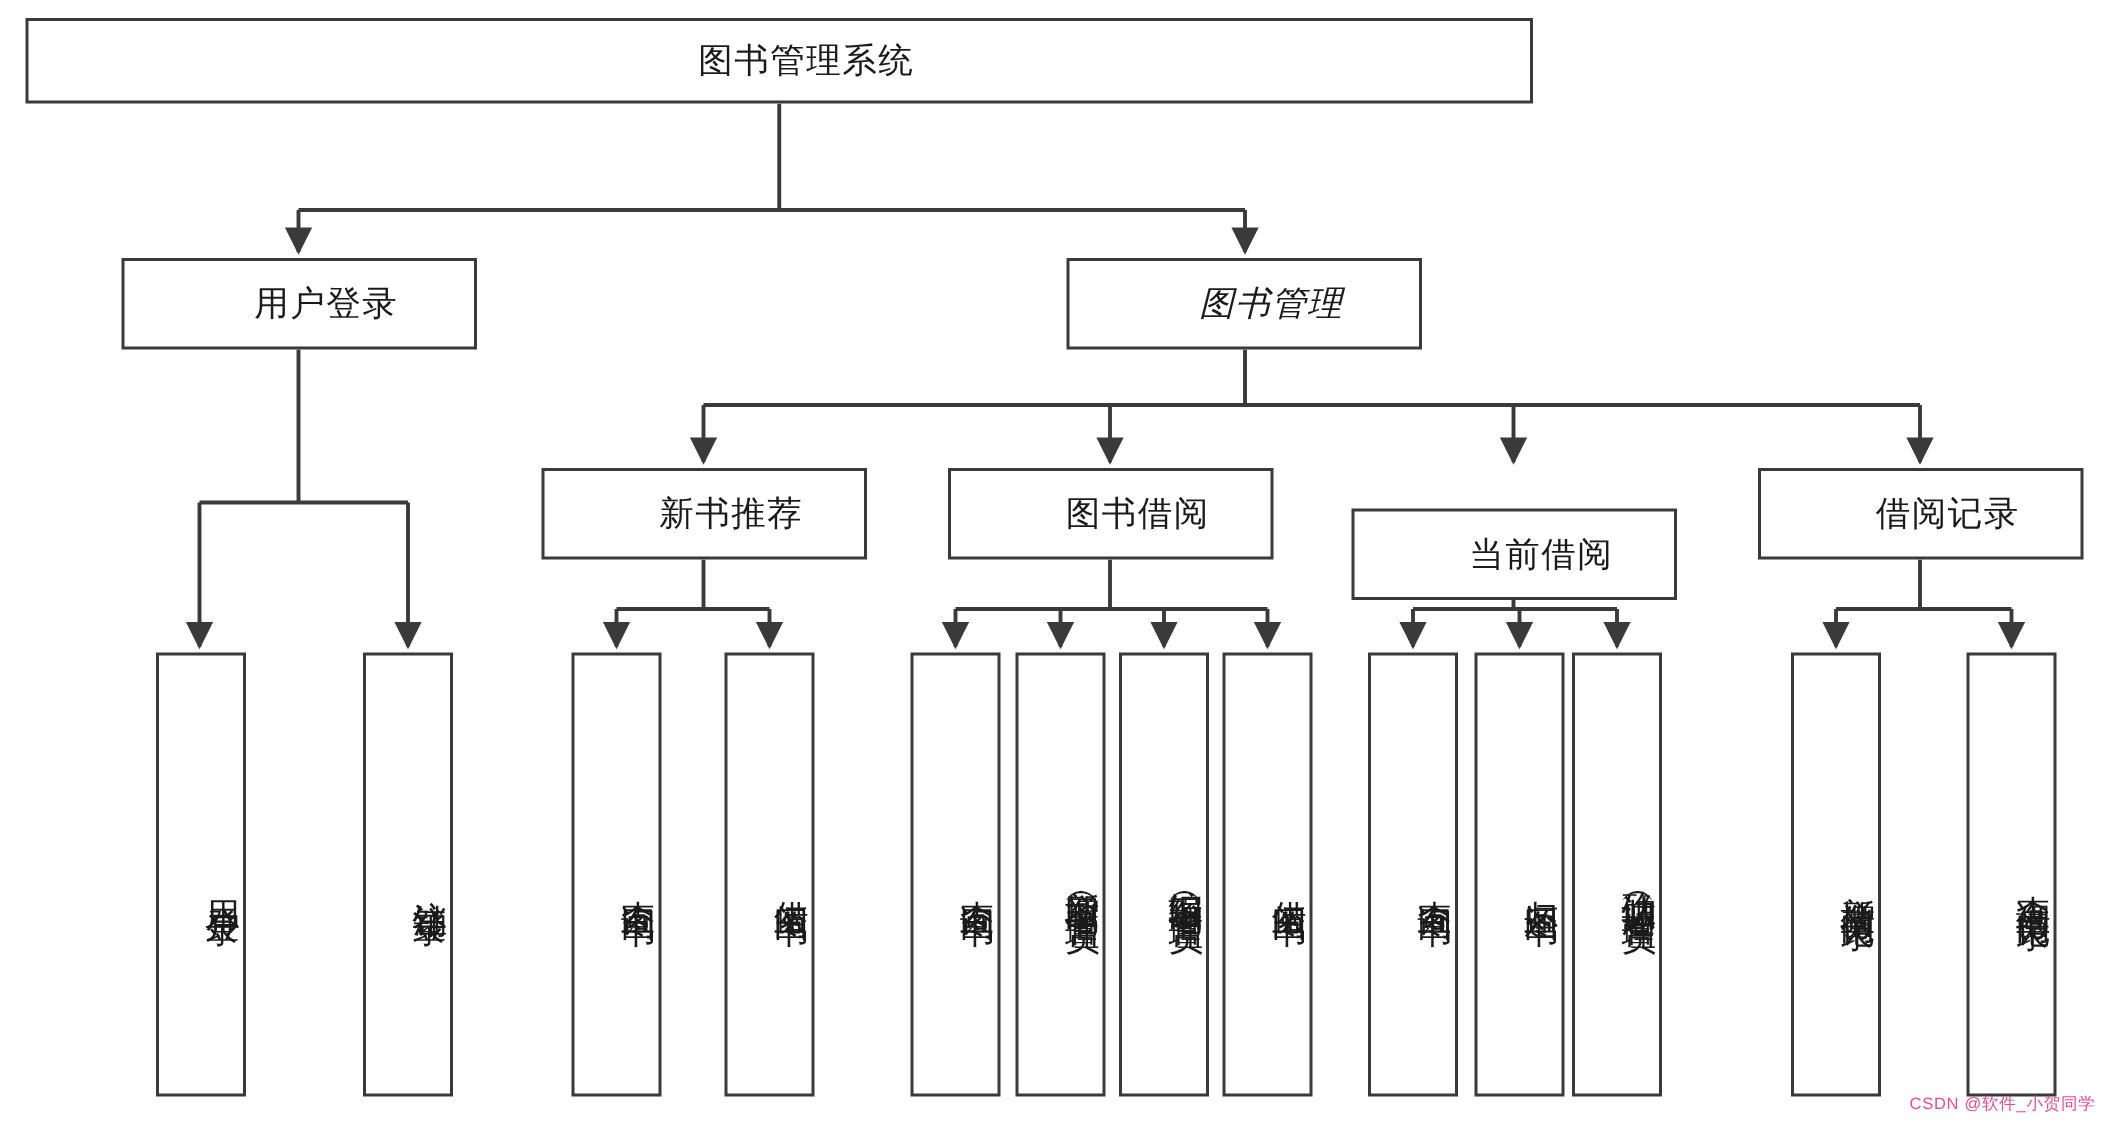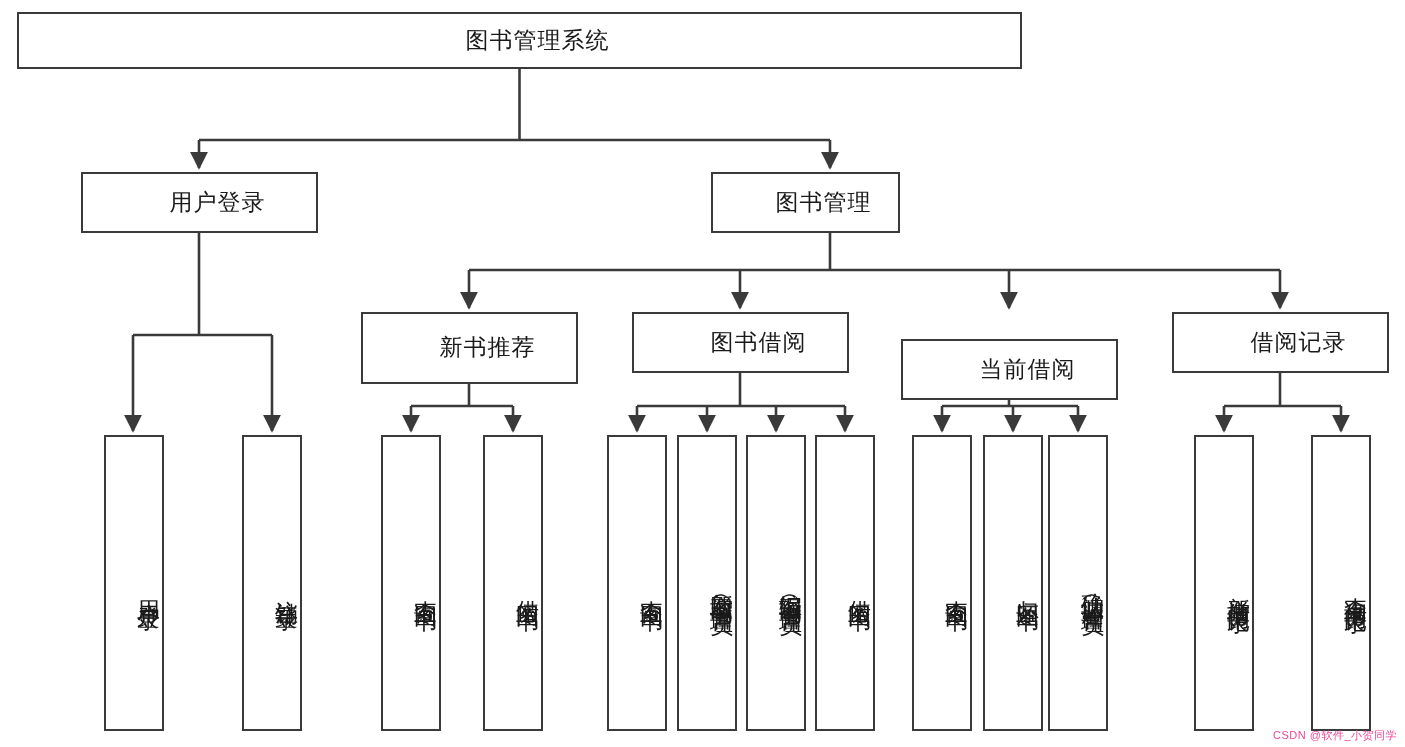--- a/index.html
+++ b/index.html
@@ -124,25 +124,25 @@
     </g>
   </svg>
 
   <div class="node horiz" style="left:17px; top:12px; width:1005px; height:57px;">
     <span>图书管理系统</span>
   </div>
 
   <div class="node horiz" style="left:81px; top:172px; width:237px; height:61px;">
     <span>用户登录</span>
   </div>
-  <div class="node horiz" style="left:711px; top:172px; width:189px; height:61px;">
+  <div class="node horiz" style="left:711px; top:172px; width:237px; height:61px;font-style:italic;">
     <span>图书管理</span>
   </div>
 
-  <div class="node horiz" style="left:361px; top:312px; width:217px; height:72px;">
+  <div class="node horiz" style="left:361px; top:312px; width:217px; height:61px;">
     <span>新书推荐</span>
   </div>
   <div class="node horiz" style="left:632px; top:312px; width:217px; height:61px;align-items:center;">
     <span>图书借阅</span>
   </div>
   <div class="node horiz" style="left:901px; top:312px; width:217px; height:61px;margin-top:27px;">
     <span>当前借阅</span>
   </div>
   <div class="node horiz" style="left:1172px; top:312px; width:217px; height:61px;text-align:center;">
     <span>借阅记录</span>

